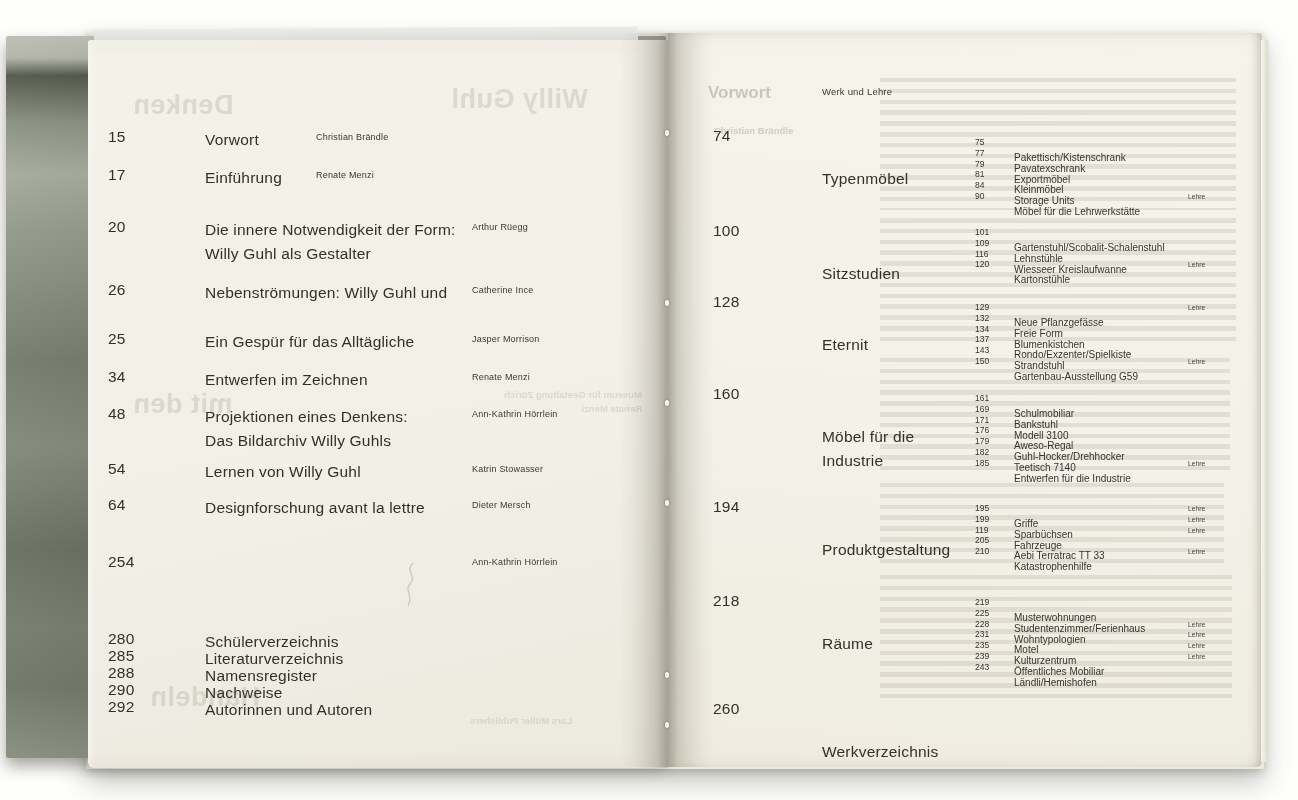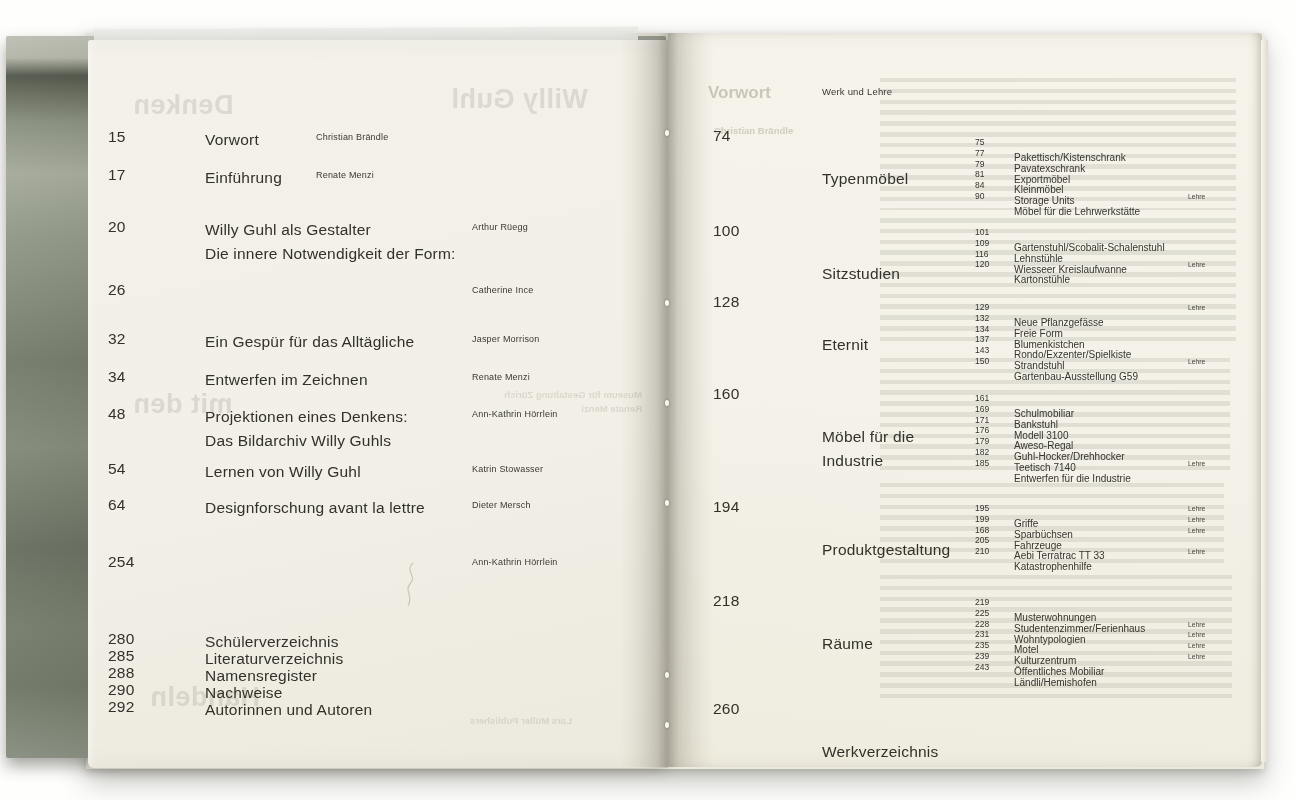--- a/index.html
+++ b/index.html
@@ -93,33 +93,34 @@
       <span class="auth near">Christian Brändle</span>
     </div>
     <div class="lrow" style="top:126px">
       <span class="num">17</span>
       <span class="ttl">Einführung</span>
       <span class="auth near">Renate Menzi</span>
     </div>
     <div class="lrow" style="top:178px">
       <span class="num">20</span>
       <span class="ttl">
+          <span class="tl">Die innere Notwendigkeit der Form:</span>
           <span class="tl">Willy Guhl als Gestalter</span>
-          <span class="tl">Die innere Notwendigkeit der Form:</span>
         </span>
       <span class="auth far">Arthur Rüegg</span>
     </div>
     <div class="lrow" style="top:241px">
       <span class="num">26</span>
       <span class="ttl">
+          <span class="tl">Nebenströmungen: Willy Guhl und</span>
         </span>
       <span class="auth far">Catherine Ince</span>
     </div>
     <div class="lrow" style="top:290px">
-      <span class="num">32</span>
+      <span class="num">25</span>
       <span class="ttl">Ein Gespür für das Alltägliche</span>
       <span class="auth far">Jasper Morrison</span>
     </div>
     <div class="lrow" style="top:328px">
       <span class="num">34</span>
       <span class="ttl">Entwerfen im Zeichnen</span>
       <span class="auth far">Renate Menzi</span>
     </div>
     <div class="lrow" style="top:365px">
       <span class="num">48</span>
@@ -317,21 +318,21 @@
           <span class="inum">195</span>
           <span class="ittl">Griffe</span>
           <span class="lehre">Lehre</span>
         </div>
       <div class="irow">
           <span class="inum">199</span>
           <span class="ittl">Sparbüchsen</span>
           <span class="lehre">Lehre</span>
         </div>
       <div class="irow">
-          <span class="inum">168</span>
+          <span class="inum">119</span>
           <span class="ittl">Fahrzeuge</span>
           <span class="lehre">Lehre</span>
         </div>
       <div class="irow">
           <span class="inum">205</span>
           <span class="ittl">Aebi Terratrac TT 33</span>
         </div>
       <div class="irow">
           <span class="inum">210</span>
           <span class="ittl">Katastrophenhilfe</span>

